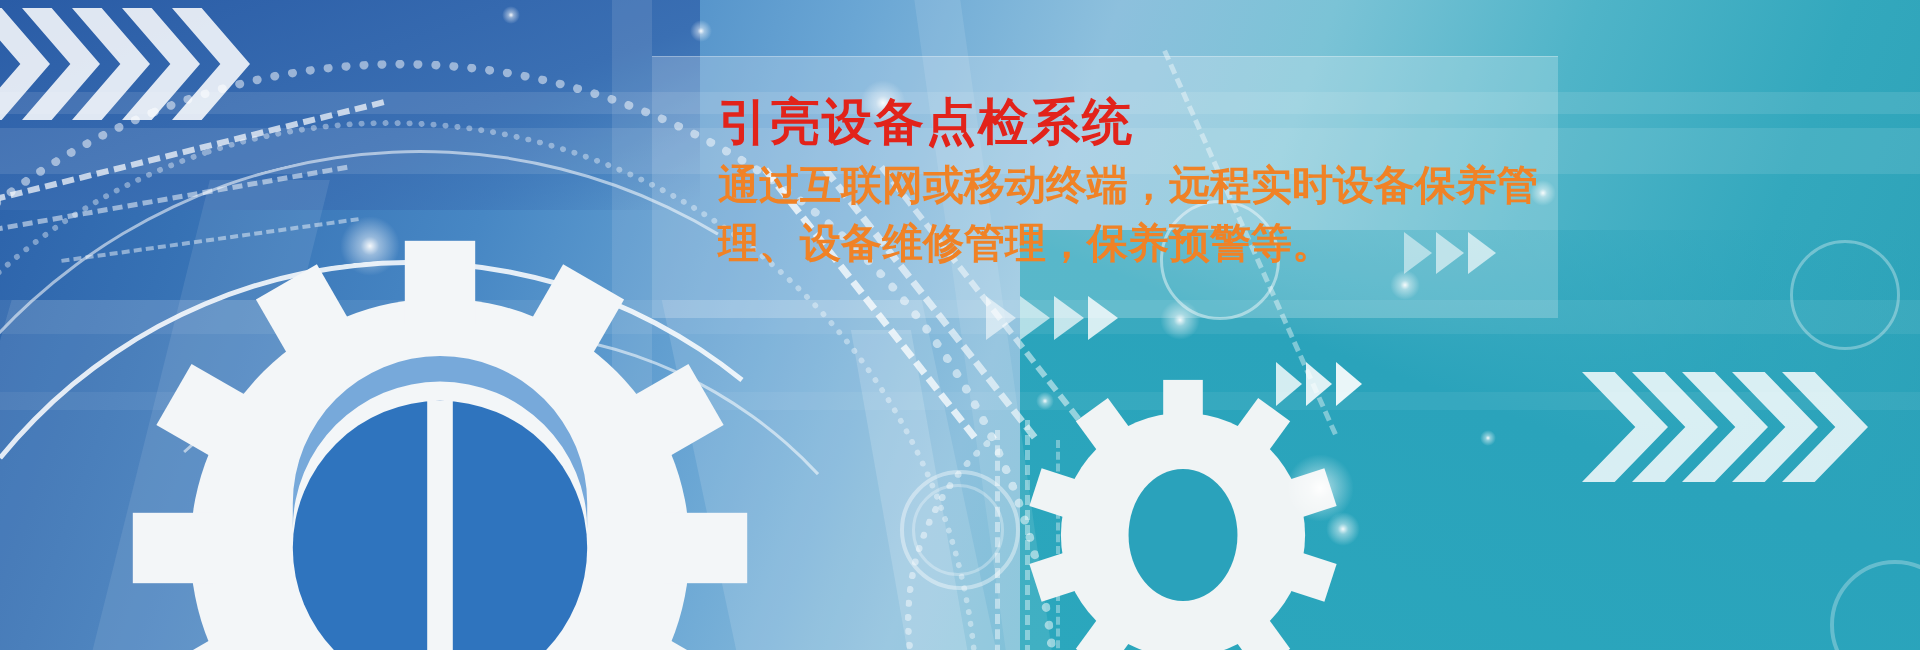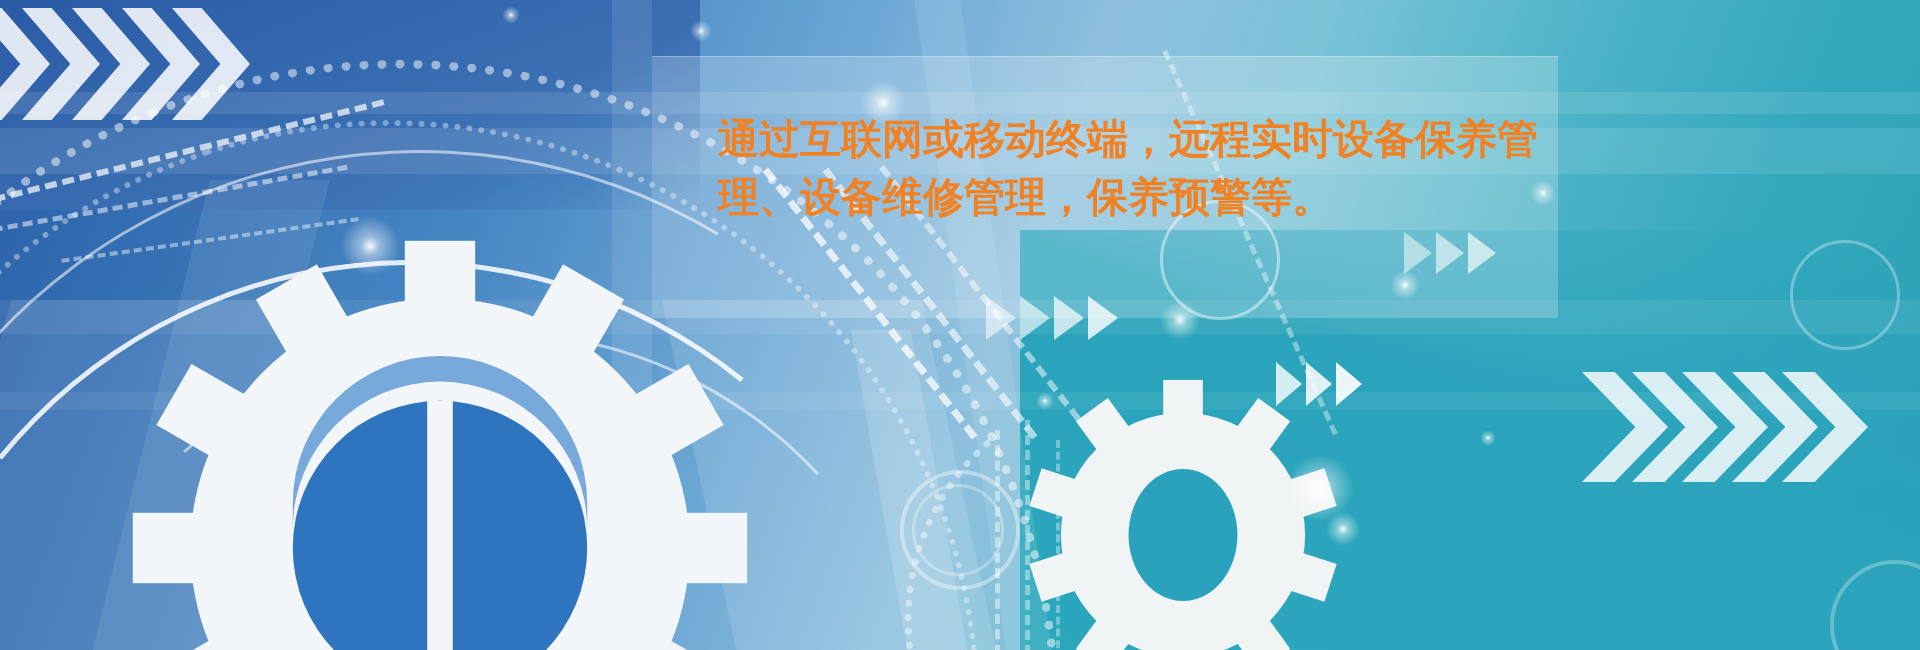--- a/index.html
+++ b/index.html
@@ -93,21 +93,21 @@
     width:880px;
   }
   .title {
     font-size:50px;
     font-weight:bold;
     letter-spacing:2px;
     line-height:1.2;
     white-space:nowrap;
   }
   .subtitle {
-    margin-top:18px;
+    margin-top:4px;
     font-size:41px;
     font-weight:bold;
     line-height:1.42;
     letter-spacing:0px;
     width:820px;
   }
 </style>
 </head>
 <body>
 
@@ -288,16 +288,17 @@
   <div class="glowspot" style="left:1390px; top:270px; width:30px; height:30px;"></div>
   <div class="glowspot" style="left:1530px; top:180px; width:26px; height:26px;"></div>
   <div class="glowspot" style="left:690px;  top:20px;  width:22px; height:22px;"></div>
   <div class="glowspot" style="left:502px;  top:6px;   width:18px; height:18px;"></div>
   <div class="glowspot" style="left:1036px; top:392px; width:18px; height:18px;"></div>
   <div class="glowspot" style="left:1480px; top:430px; width:16px; height:16px;"></div>
 
   <div class="panel" style="background: rgba(255, 255, 255, 0.22);"></div>
 
   <div class="text-wrap">
+    <div class="title" style="color:#e2231a;">引亮设备点检系统</div>
     <div class="subtitle" style="color:#f08226;">通过互联网或移动终端，远程实时设备保养管理、设备维修管理，保养预警等。</div>
   </div>
 
 </div>
 
 </body></html>

